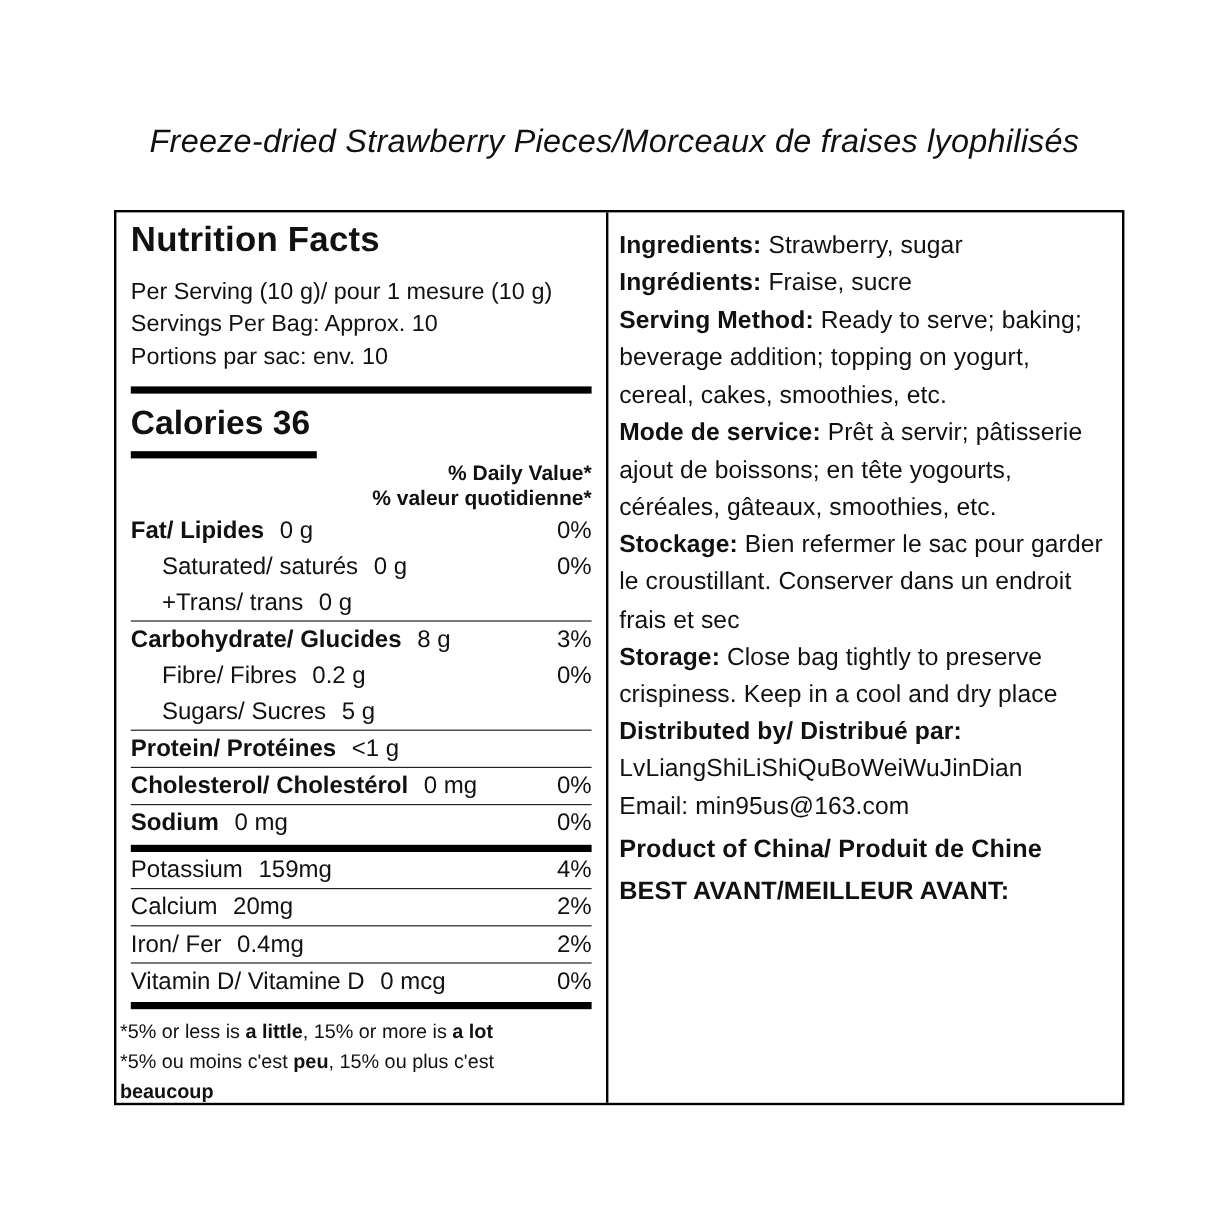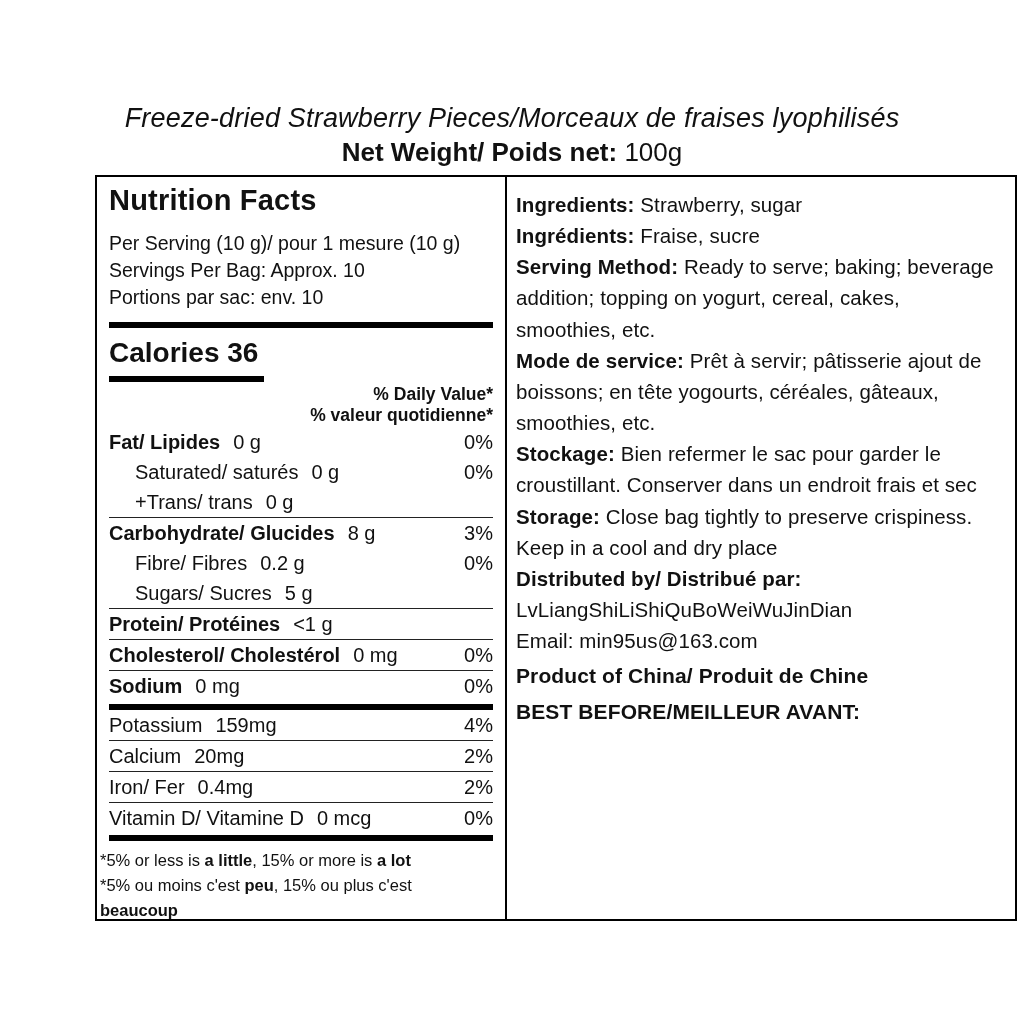--- a/index.html
+++ b/index.html
@@ -15,21 +15,21 @@
 
   
   .title-block { position:absolute; top:103px; left:0; right:0; text-align:center; }
   .title-line1 { font-size:27px; font-weight:400; letter-spacing:0.2px;font-style:italic; }
   .title-line2 { font-size:26px; margin-top:3px; }
   .title-line2 .b { font-weight:700; }
 
   
   .label-box {
     position:absolute; left:95px; top:175px;
-    width:922px; height:746px;
+    width:842px; height:746px;
     border:2px solid #000;
     display:flex;
     background:#fff;
   }
   .left-col {
     width:410px; flex:0 0 410px;
     border-right:2px solid #000;
     padding:8px 12px 0 12px;
   }
   .right-col {
@@ -68,21 +68,20 @@
   .info-p.block-label .lbl { display:block; }
   .info-p.strong-line { font-weight:700; margin-top:4px; font-size:21px; }
 </style>
 </head>
 <body>
 
 <div class="page">
 
   <div class="title-block">
     <div class="title-line1">Freeze-dried Strawberry Pieces/Morceaux de fraises lyophilisés</div>
-    <div class="title-line2"><span class="b">Net Weight/ Poids net:</span> <span>100g</span></div>
   </div>
 
   <div class="label-box">
 
     <div class="left-col">
       <div class="nf-title">Nutrition Facts</div>
 
       <div class="serving-lines">
         <div>Per Serving (10 g)/ pour 1 mesure (10 g)</div>
         <div>Servings Per Bag: Approx. 10</div>
@@ -187,17 +186,17 @@
     <div class="right-col">
       <p class="info-p"><span class="lbl">Ingredients:</span> <span>Strawberry, sugar</span></p>
       <p class="info-p"><span class="lbl">Ingrédients:</span> <span>Fraise, sucre</span></p>
       <p class="info-p"><span class="lbl">Serving Method:</span> <span>Ready to serve; baking; beverage addition; topping on yogurt, cereal, cakes, smoothies, etc.</span></p>
       <p class="info-p"><span class="lbl">Mode de service:</span> <span>Prêt à servir; pâtisserie ajout de boissons; en tête yogourts, céréales, gâteaux, smoothies, etc.</span></p>
       <p class="info-p"><span class="lbl">Stockage:</span> <span>Bien refermer le sac pour garder le croustillant. Conserver dans un endroit frais et sec</span></p>
       <p class="info-p"><span class="lbl">Storage:</span> <span>Close bag tightly to preserve crispiness. Keep in a cool and dry place</span></p>
       <p class="info-p block-label"><span class="lbl">Distributed by/ Distribué par:</span><span>LvLiangShiLiShiQuBoWeiWuJinDian</span></p>
       <p class="info-p"><span>Email: min95us@163.com</span></p>
       <p class="info-p strong-line"><span>Product of China/ Produit de Chine</span></p>
-      <p class="info-p strong-line"><span>BEST BEFORE/MEILLEUR AVANT:</span></p>
+      <p class="info-p strong-line"><span>BEST AVANT/MEILLEUR AVANT:</span></p>
     </div>
 
   </div>
 </div>
 
 </body></html>

